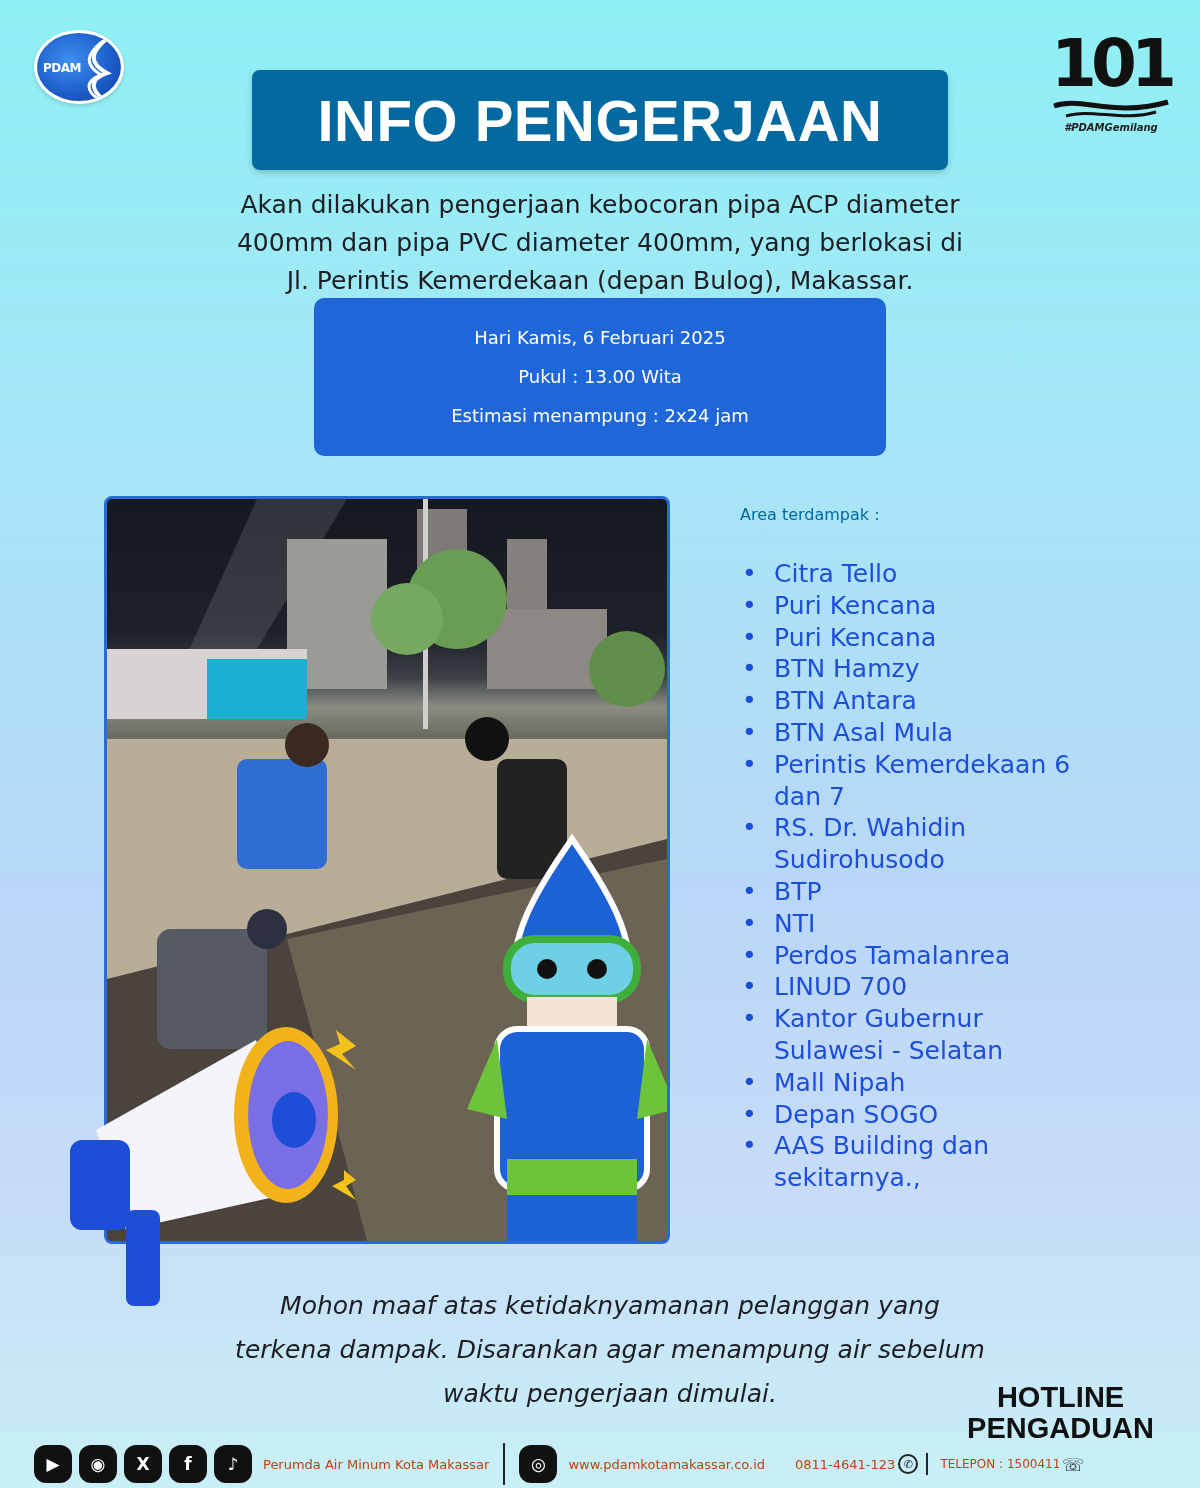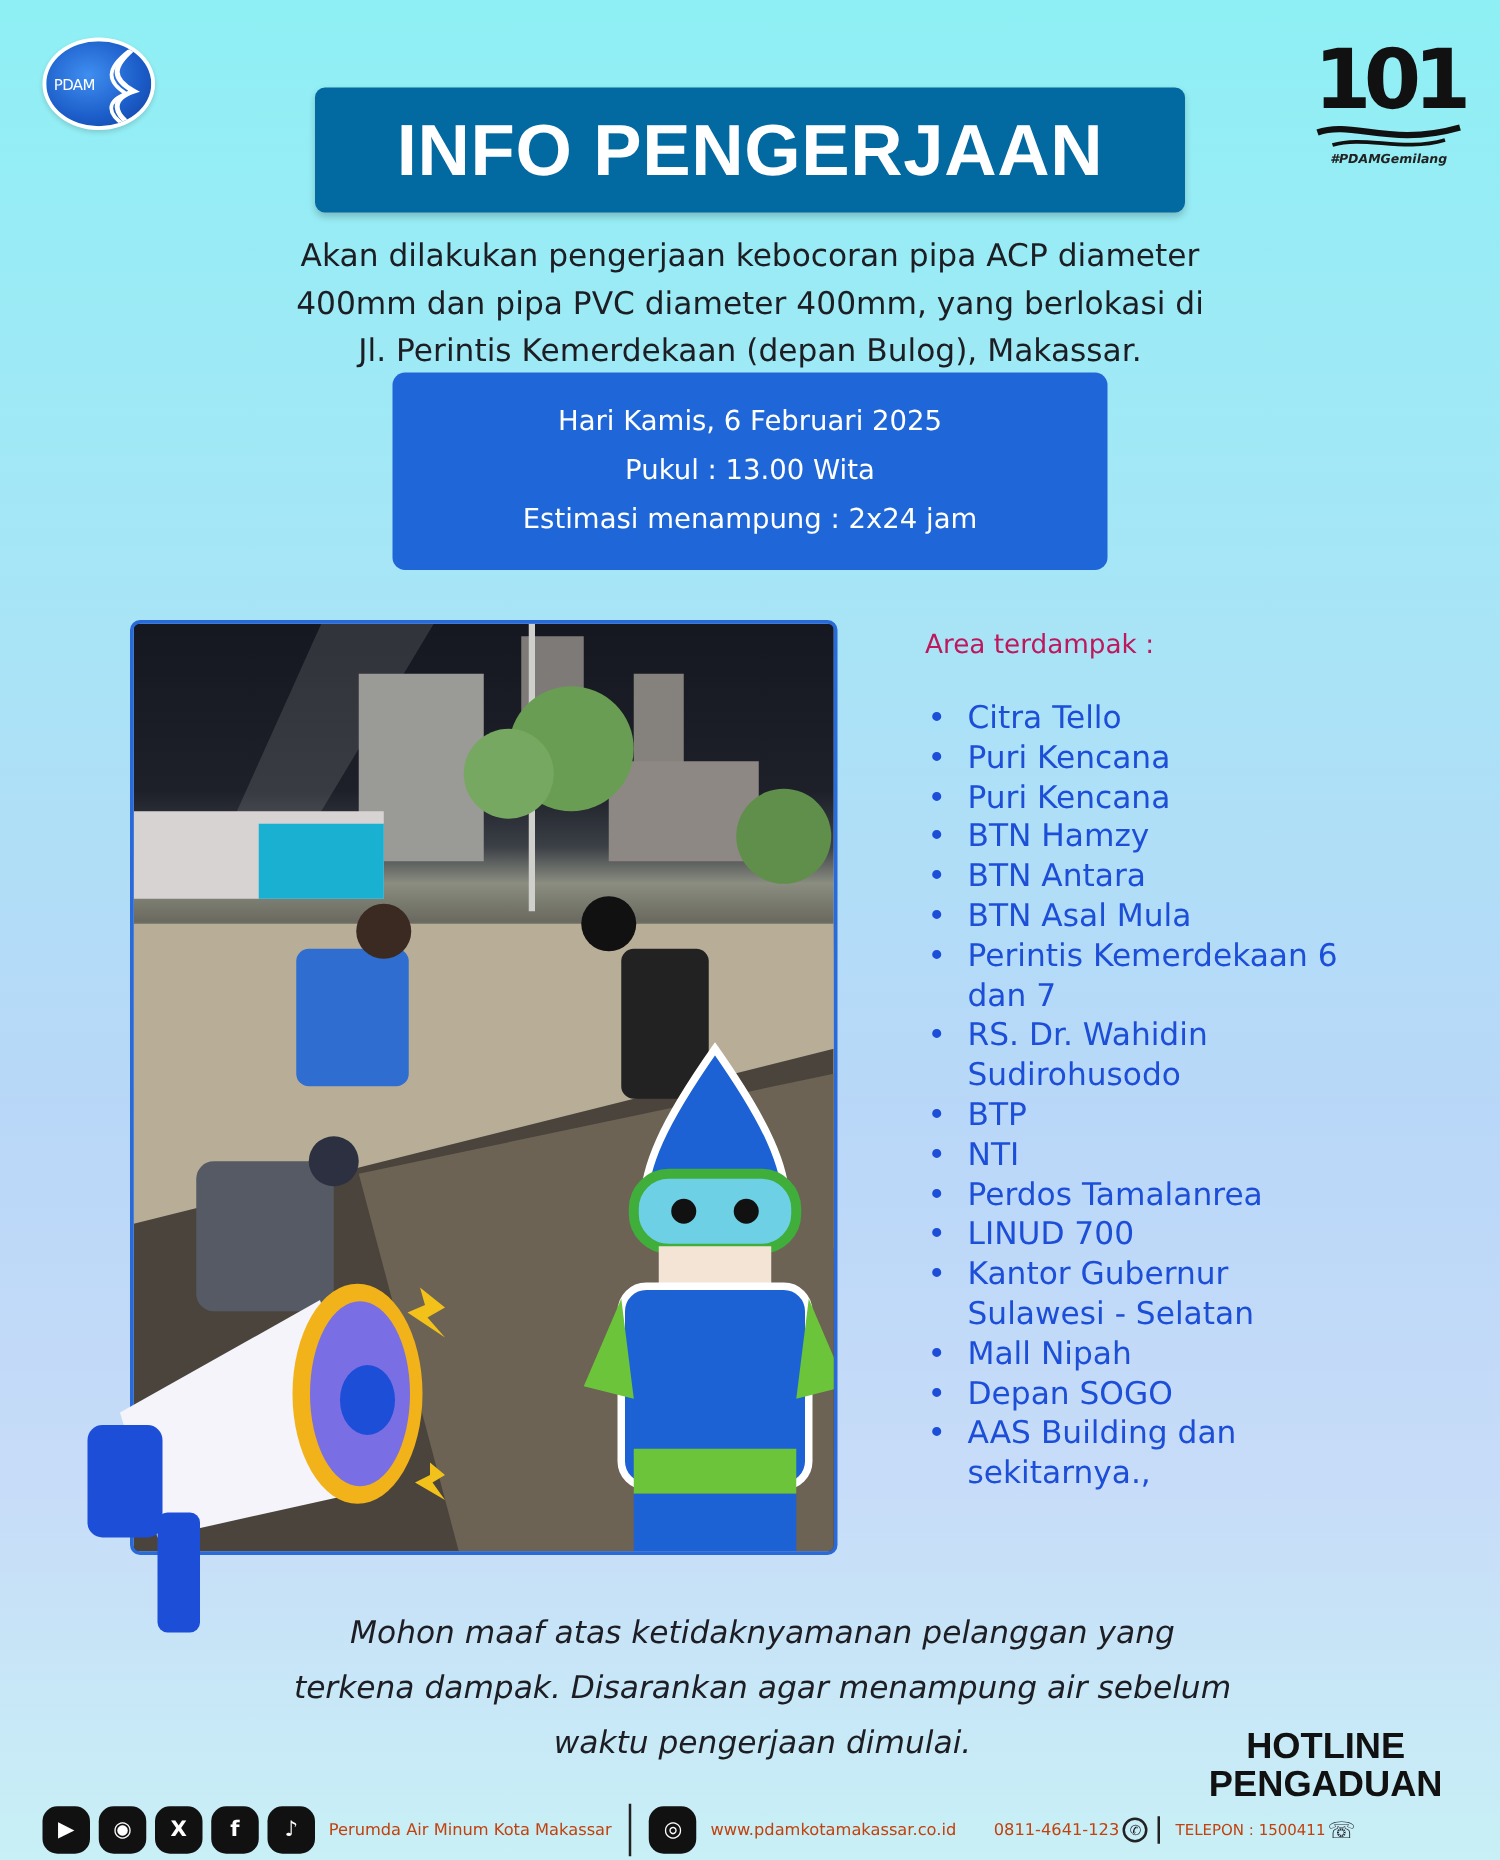--- a/index.html
+++ b/index.html
@@ -16,21 +16,21 @@
   #pdam-logo {
     left: 34px; top: 30px; width: 90px; height: 74px;
     border-radius: 50%;
     background: radial-gradient(ellipse at 40% 40%, #3f8ef0 0%, #1b5cc8 60%, #123e9a 100%);
     border: 3px solid #ffffff;
     box-shadow: 0 2px 4px rgba(0,0,0,0.15);
     overflow: hidden;
   }
   #pdam-logo .pdam-text {
     position: absolute; left: 6px; top: 28px;
-    color: #fff; font-weight: normal; font-size: 12px; letter-spacing: -0.5px;
+    color: #fff; font-weight: bold; font-size: 12px; letter-spacing: -0.5px;
   }
   #pdam-logo svg { position: absolute; right: 2px; top: 0; }
 
   #anniv-logo { right: 24px; top: 26px; width: 130px; height: 112px; margin-left: 20px; }
   #anniv-logo .num {
     position: absolute; left: 0; top: 0; width: 130px; text-align: center;
     font-weight: bold; font-size: 66px; line-height: 76px; color: #111; letter-spacing: -6px;
   }
   #anniv-logo .hashtag {
     position: absolute; left: 0; top: 96px; width: 130px; text-align: center;
@@ -55,33 +55,33 @@
     left: 130px; top: 170px; width: 940px; text-align: center;
     font-size: 25px; line-height: 38px; color: #1d1d24; margin-top: 16px;
   }
 
   
   #schedule-box {
     left: 314px; top: 298px; width: 572px; height: 158px;
     background: #1f66d8; border-radius: 10px;
     color: #ffffff; text-align: center;
     padding-top: 20px;
-    font-size: 22px; line-height: 39px;
+    font-size: 18px; line-height: 39px;
   }
 
   
   #photo-frame {
     left: 104px; top: 496px; width: 566px; height: 748px;
     border: 3px solid #2a6ad8; border-radius: 8px; overflow: hidden;
     background: linear-gradient(180deg, #151820 0%, #1d2028 18%, #3b3f46 24%, #8a8d80 28%, #6b6a60 32%, #9c9584 36%, #b3ab98 46%, #8d8576 60%, #5c5448 72%, #3e3a34 84%, #2a2622 100%);
   }
 
   
   #area-section { left: 740px; top: 496px; width: 420px; }
-  #area-title { font-size: 21px; line-height: 38px; color: #be185d; margin-bottom: 24px; }
+  #area-title { font-size: 16px; line-height: 38px; color: #0369a1; margin-bottom: 24px; }
   #area-list { list-style: none; }
   #area-list li {
     position: relative; padding-left: 34px;
     font-size: 25px; line-height: 31.8px; color: #1d4ed8;
   }
   #area-list li::before {
     content: "\2022"; position: absolute; left: 2px; top: 0;
   }
 
   

